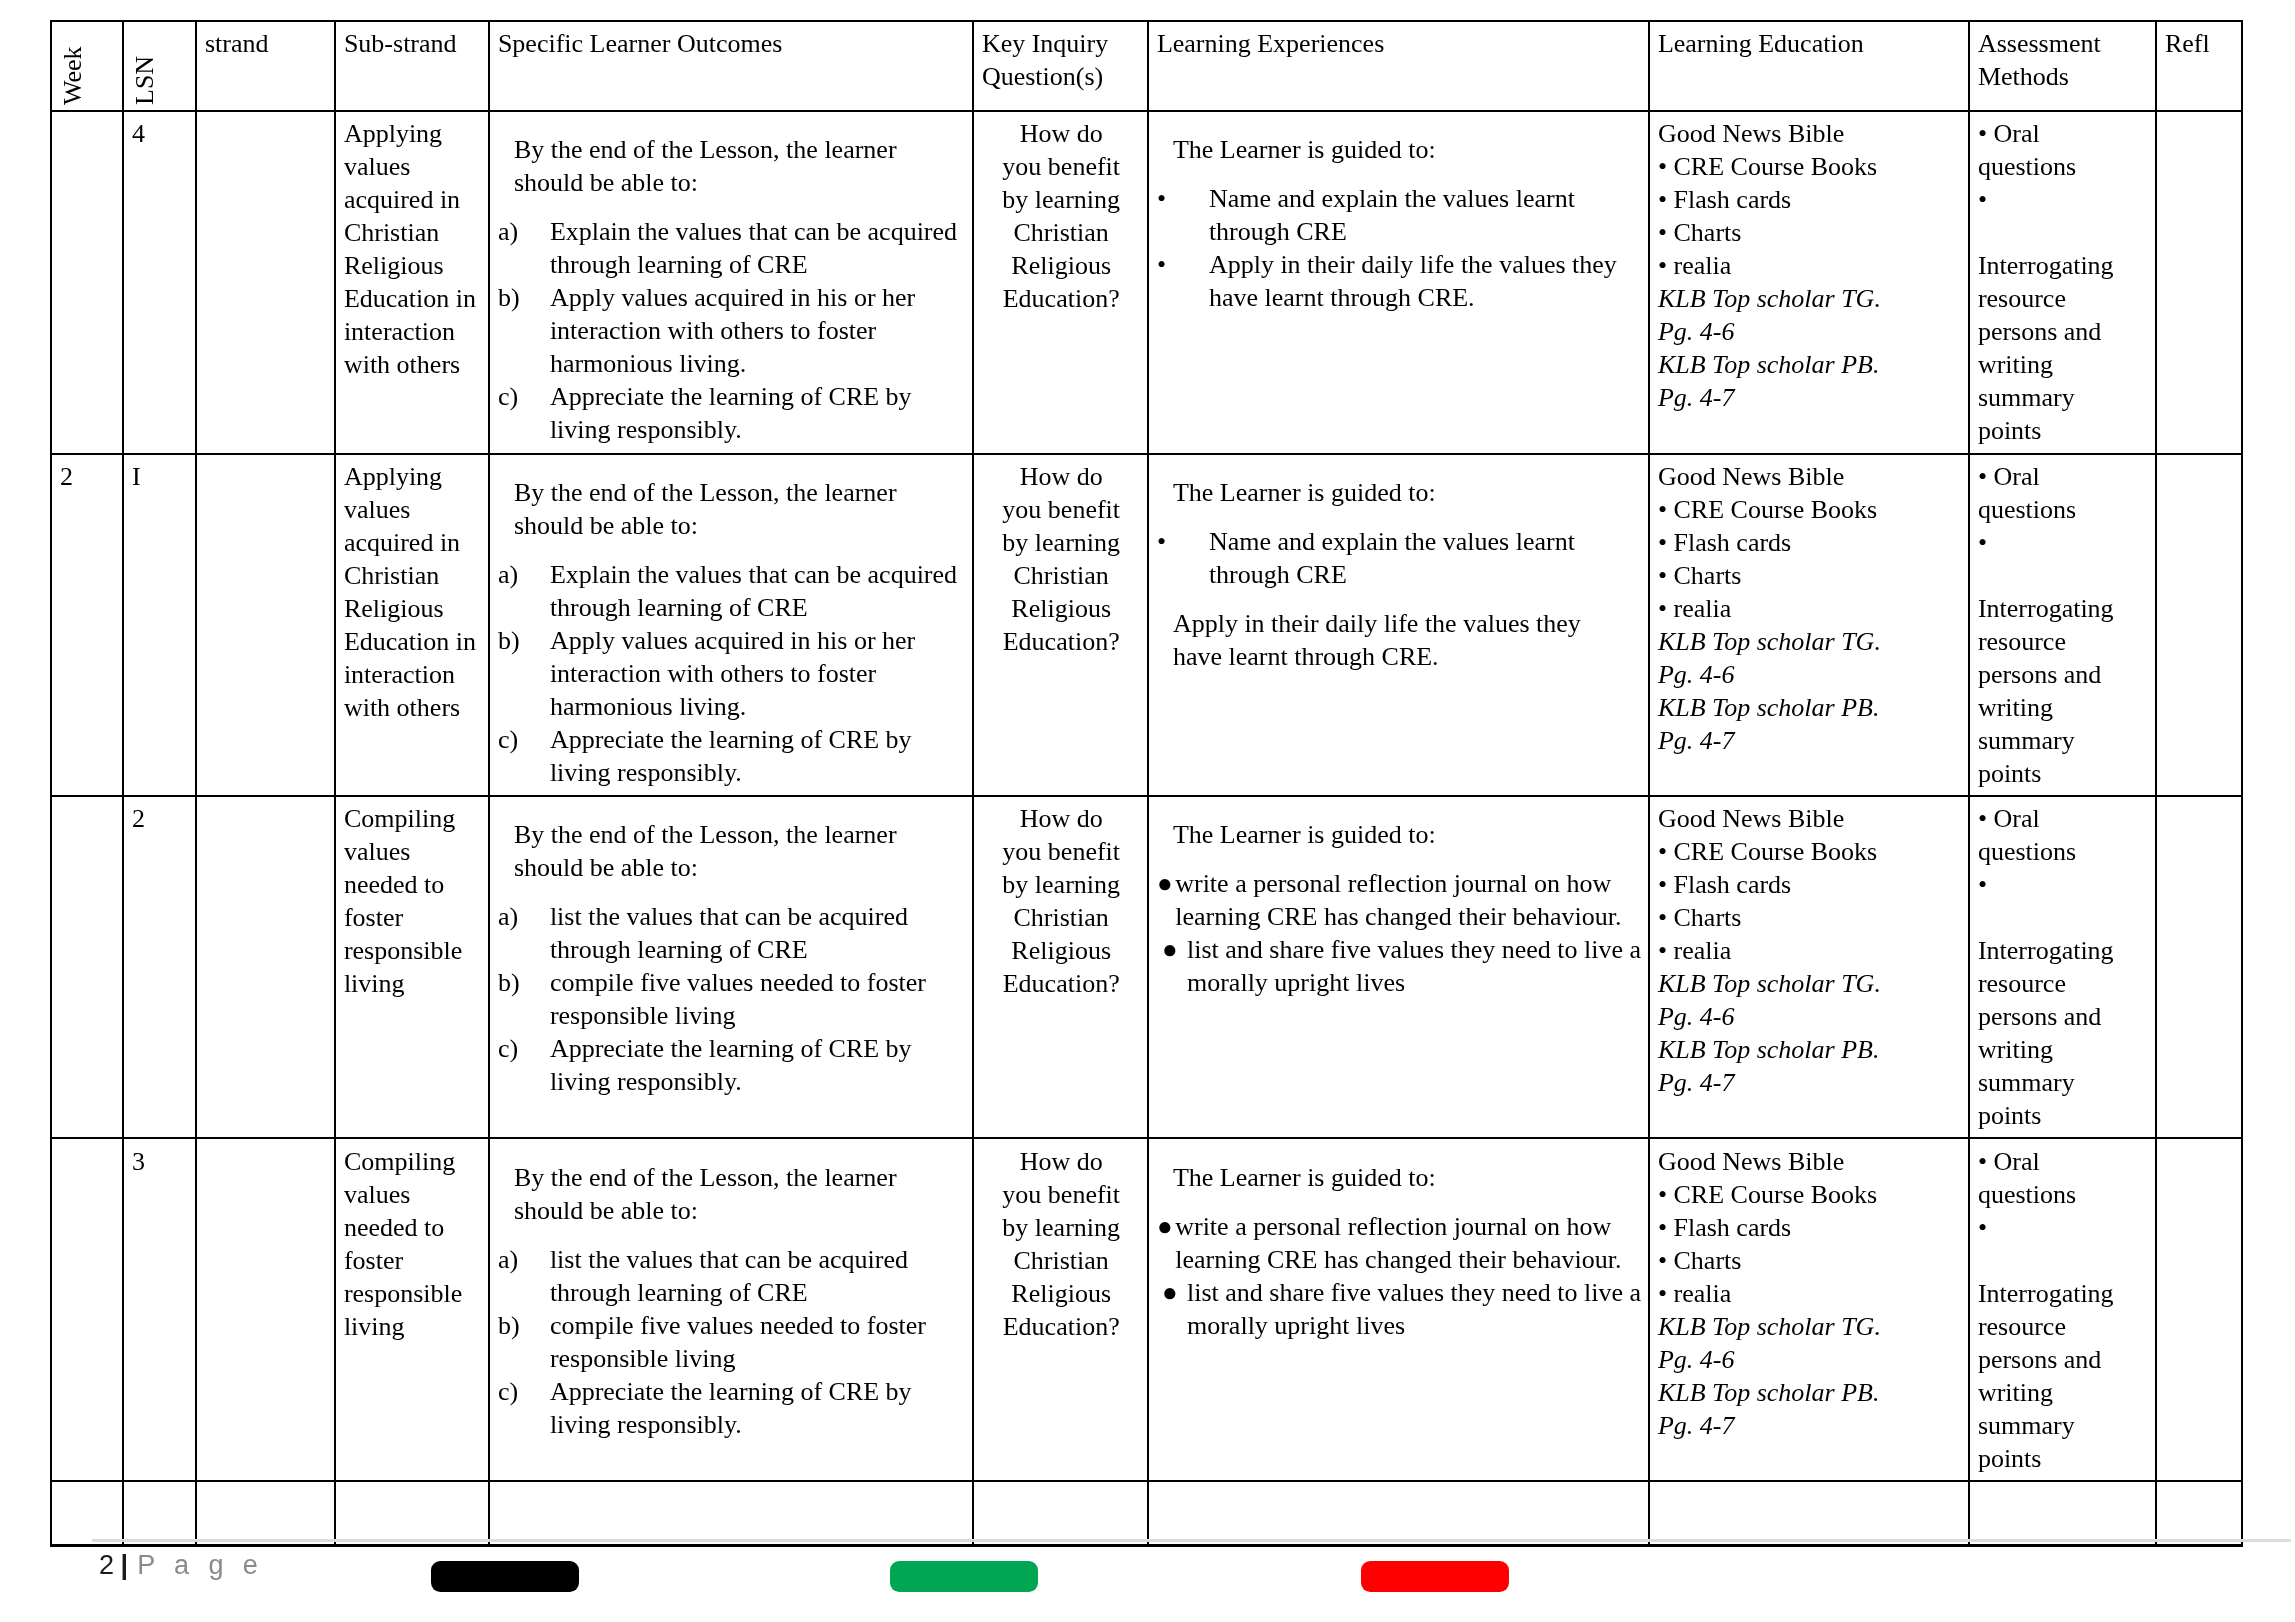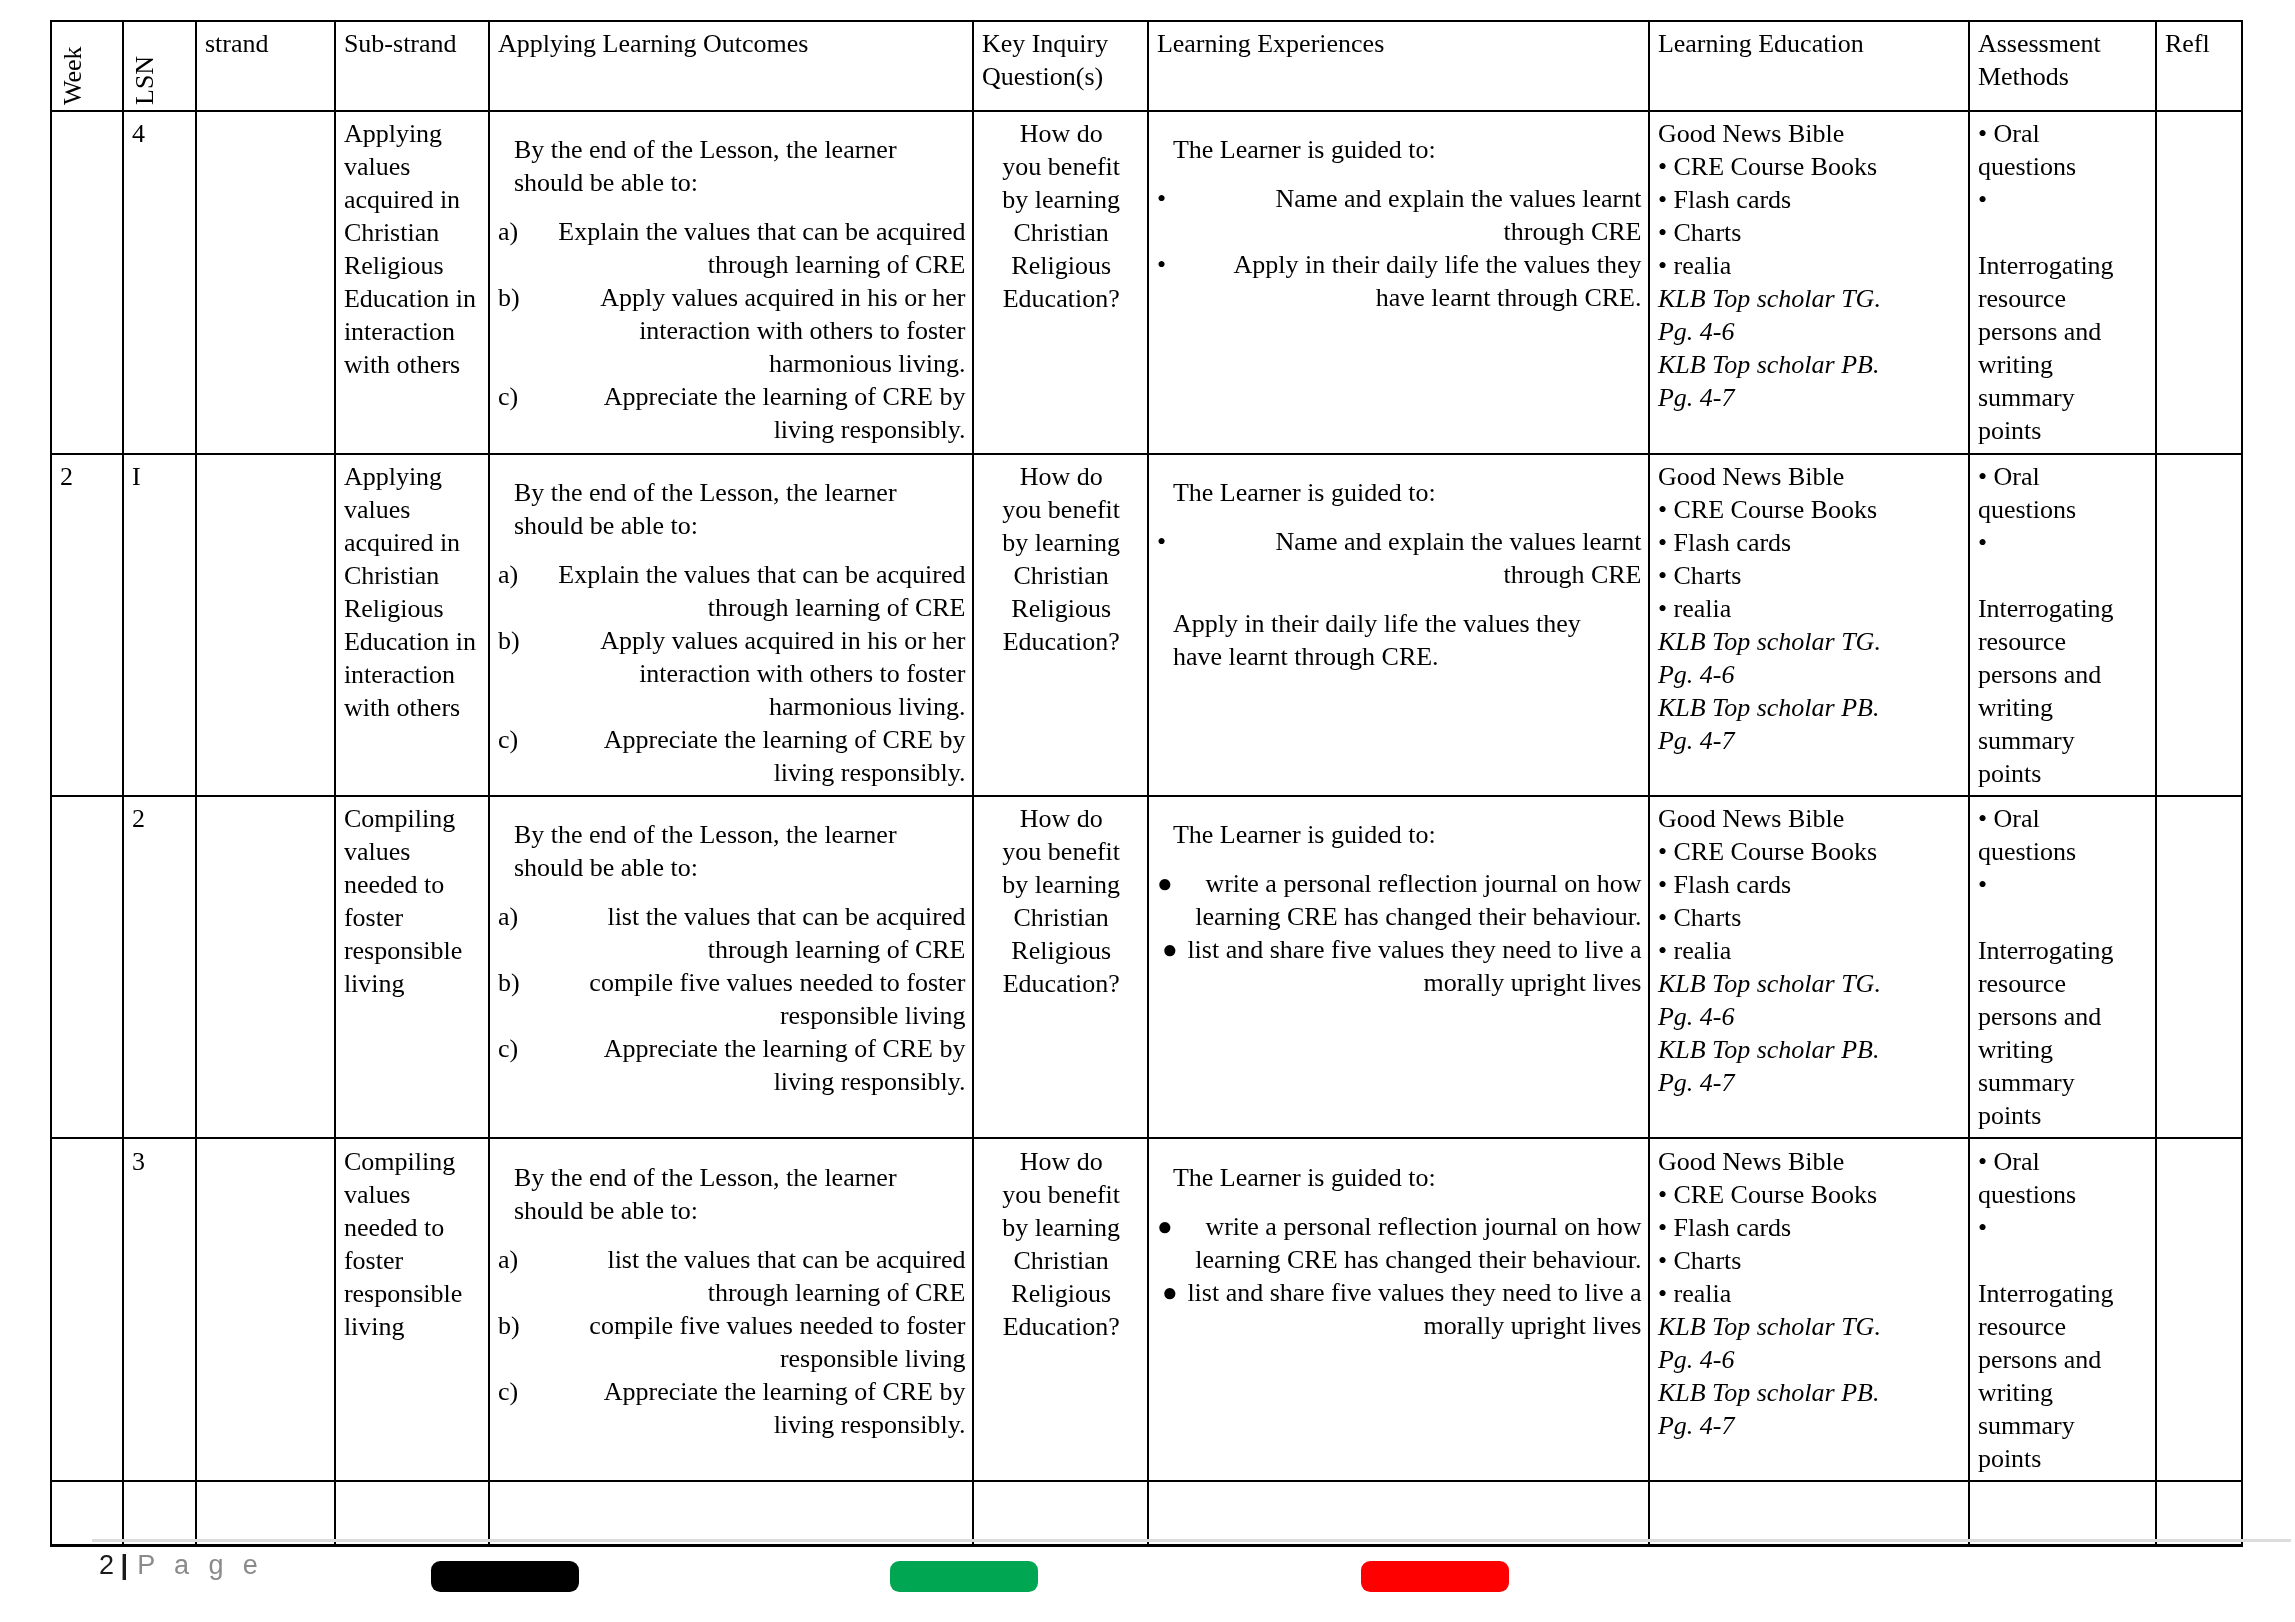--- a/index.html
+++ b/index.html
@@ -32,21 +32,21 @@
 
   .vert {
     writing-mode: vertical-rl;
     transform: rotate(180deg);
     line-height: 1;
     height: 77px;
     margin-top: 1.3px;
   }
   .li { display: flex; }
   .li .m { flex: 0 0 52px; }
-  .li .t { flex: 1 1 auto; text-align: right; }
+  .li .t { flex: 1 1 auto; }
   .exp-tight .m { flex: 0 0 auto; margin-right: 2.6px; }
   .exp-tight.sp .m { margin-right: 9.2px; padding-left: 5.2px; }
   .para { margin: 16px; }
   .ref { font-weight: normal; font-style: italic; }
   .c-ass .ln { min-height: 33px; }
   .c-inq .ln { min-height: 33px; text-align: center; }
 
   .footer-rule {
     position: absolute; left: 92px; top: 1539px;
     width: 2199px; height: 3.3px; background: #dcdcdc;
@@ -89,21 +89,21 @@
     <tbody>
         <tr class="hdr">
       <td>
             <div class="vert">Week</div>
           </td>
       <td>
             <div class="vert">LSN</div>
           </td>
       <td>strand</td>
       <td>Sub-strand</td>
-      <td>Applying Learning Outcomes</td>
+      <td>Specific Learner Outcomes</td>
       <td>Key Inquiry Question(s)</td>
       <td>Learning Experiences</td>
       <td>Learning Education</td>
       <td>Assessment Methods</td>
       <td>Refl</td>
     </tr>
 
     <tr class="r1">
       <td class="c-week"></td>
       <td class="c-lsn">4</td>

